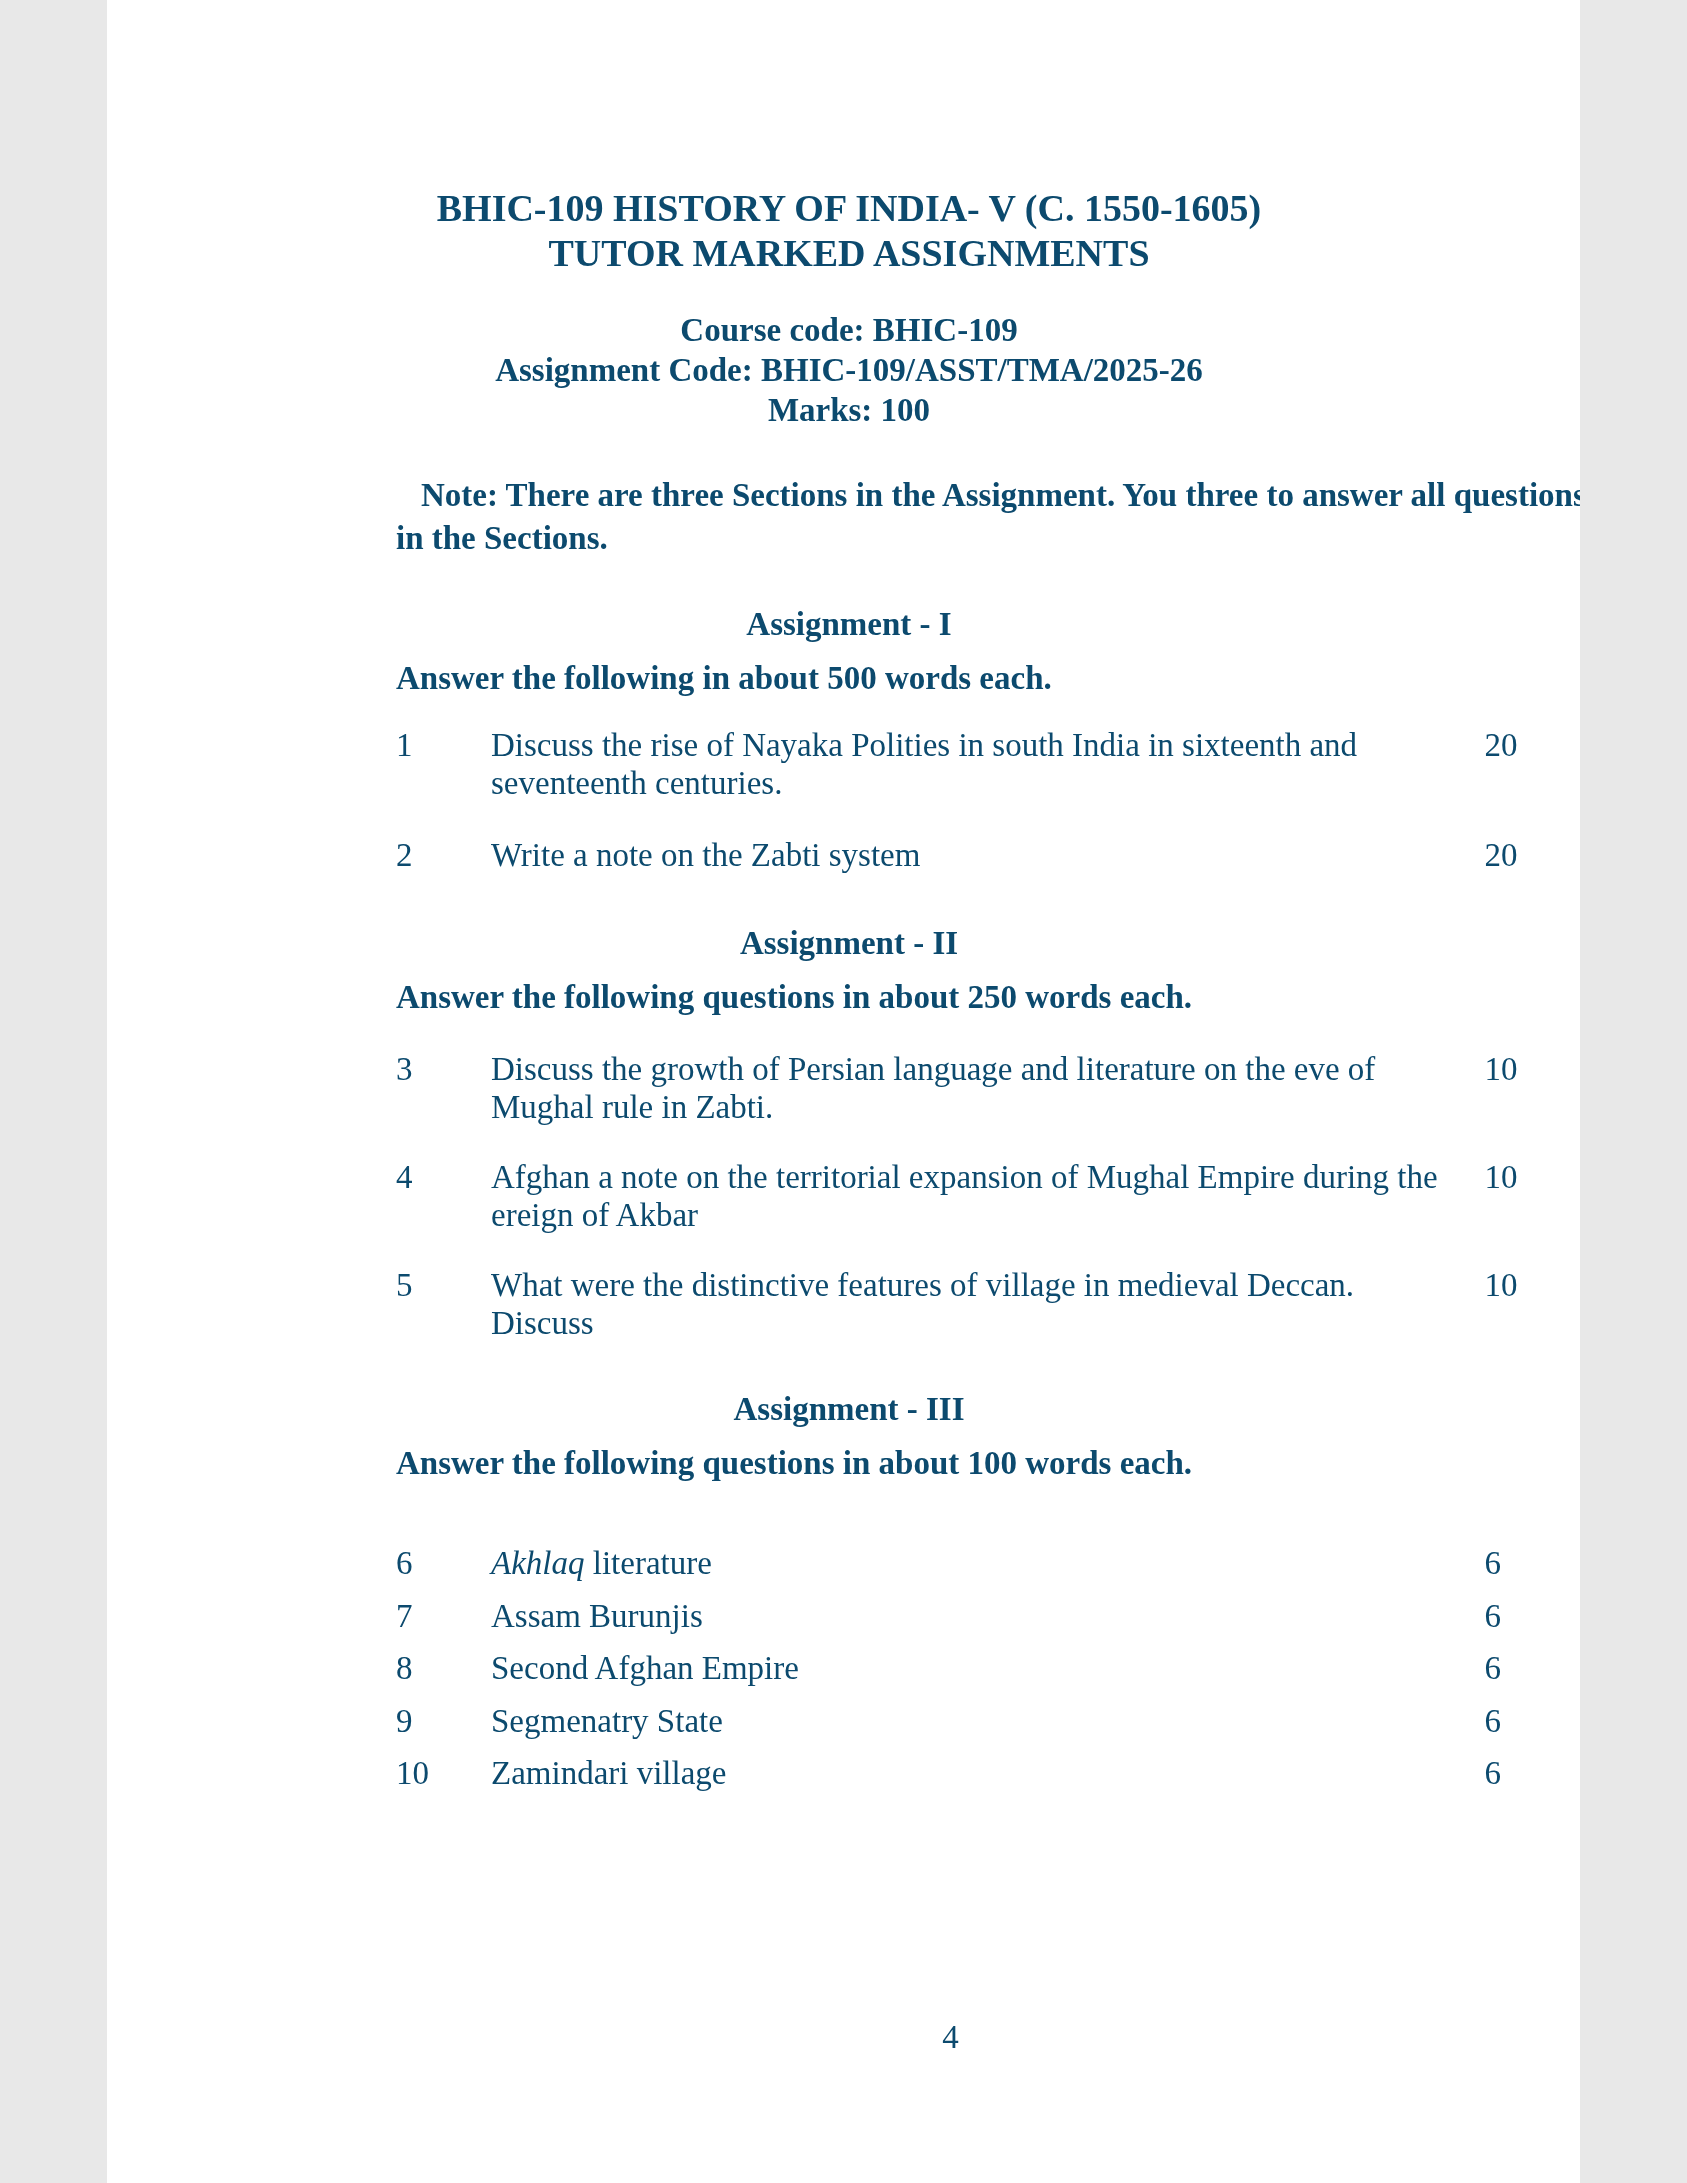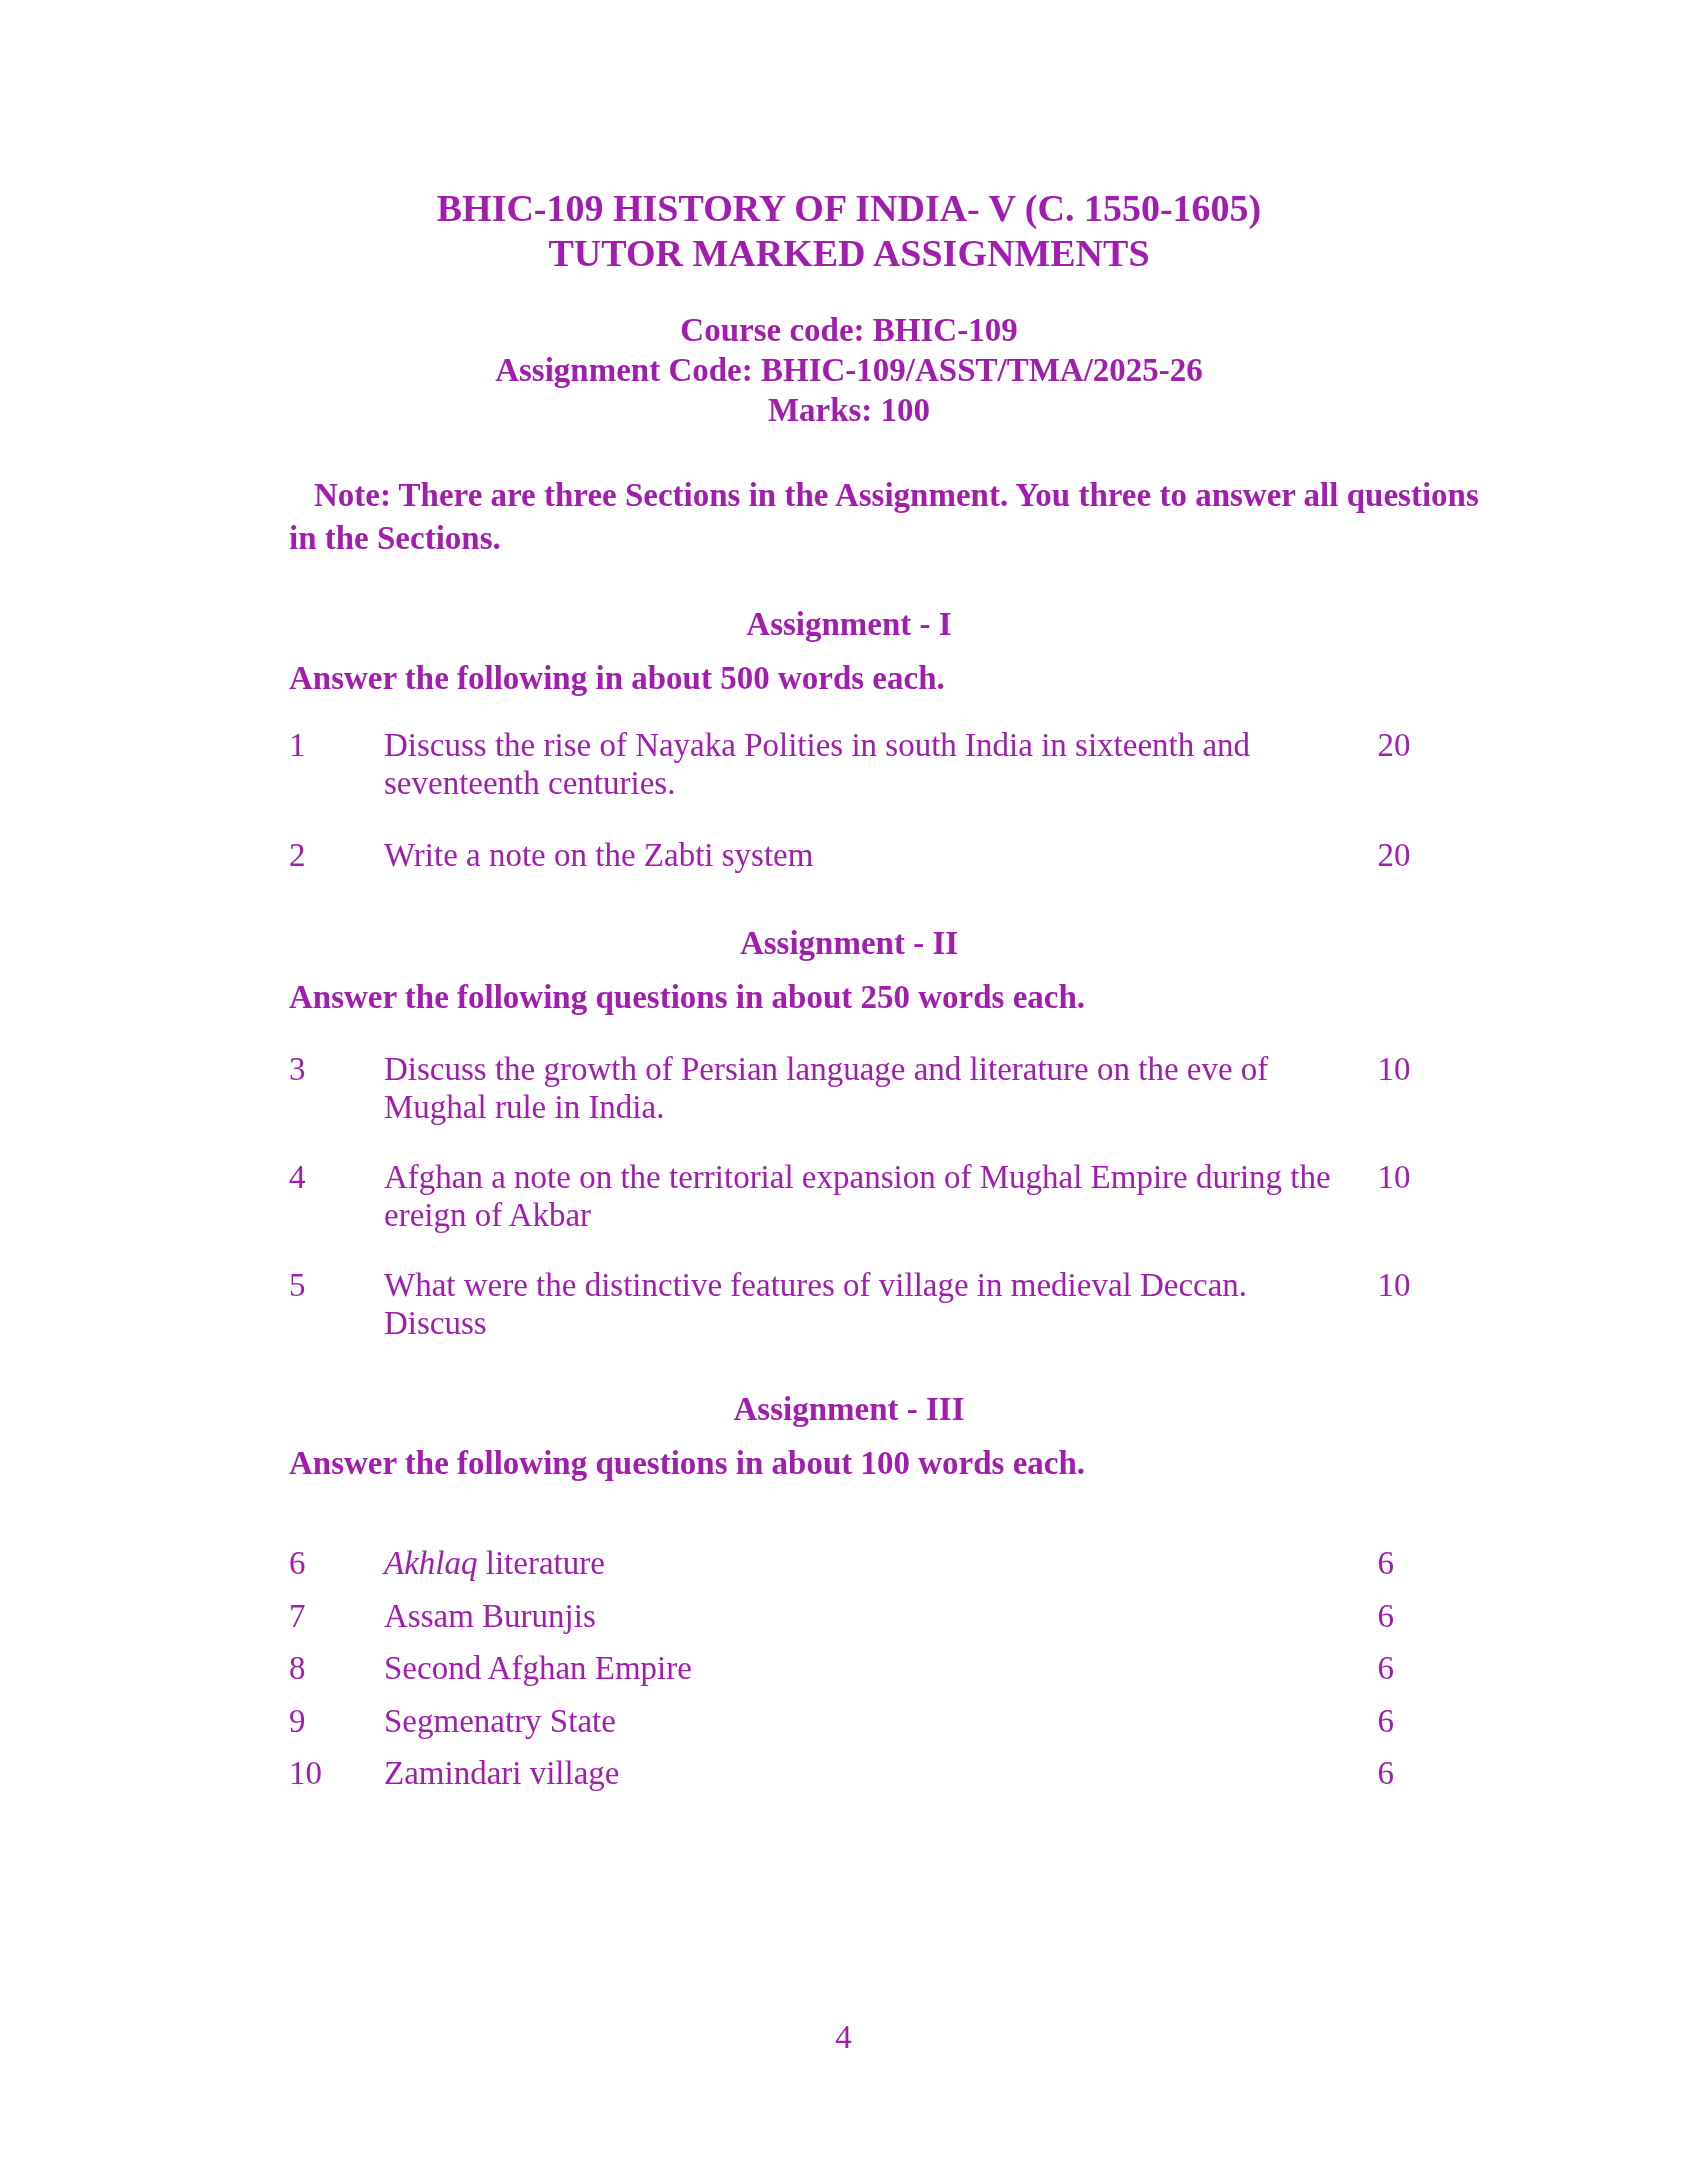--- a/index.html
+++ b/index.html
@@ -1,22 +1,22 @@
 <!DOCTYPE html>
 <html style="font-size:10.6px"><head>
 <meta charset="utf-8">
 <style>
   html, body { margin: 0; padding: 0; background: #e8e8e8; }
   .page {
     position: relative;
-    width: 1687px;
+    width: 1473px;
     height: 2183px;
     margin: 0 auto;
     background: #ffffff;
-    color: #a21caf;
+    color: #0c4a6e;
     font-family: "Liberation Serif", serif;
     font-size: 33px;
     line-height: 38px;
     padding: 0 278px 8px 289px;
     box-sizing: border-box;
     overflow: hidden;
   }
   .title {
     margin-top: 186px;
     text-align: center;
@@ -109,21 +109,21 @@
       </div>
     </div>
   </section>
 
   <section class="sec sec2">
     <h2 class="heading">Assignment - II</h2>
     <div class="instr">Answer the following questions in about 250 words each.</div>
     <div class="qs qs2">
       <div class="qrow">
         <div class="qnum">3</div>
-        <div class="qtext"><span class="ital"></span><span>Discuss the growth of Persian language and literature on the eve of Mughal rule in India.</span></div>
+        <div class="qtext"><span class="ital"></span><span>Discuss the growth of Persian language and literature on the eve of Mughal rule in Zabti.</span></div>
         <div class="qmarks">10</div>
       </div>
       <div class="qrow">
         <div class="qnum">4</div>
         <div class="qtext"><span class="ital"></span><span>Afghan a note on the territorial expansion of Mughal Empire during the ereign of Akbar</span></div>
         <div class="qmarks">10</div>
       </div>
       <div class="qrow">
         <div class="qnum">5</div>
         <div class="qtext"><span class="ital"></span><span>What were the distinctive features of village in medieval Deccan. Discuss</span></div>

